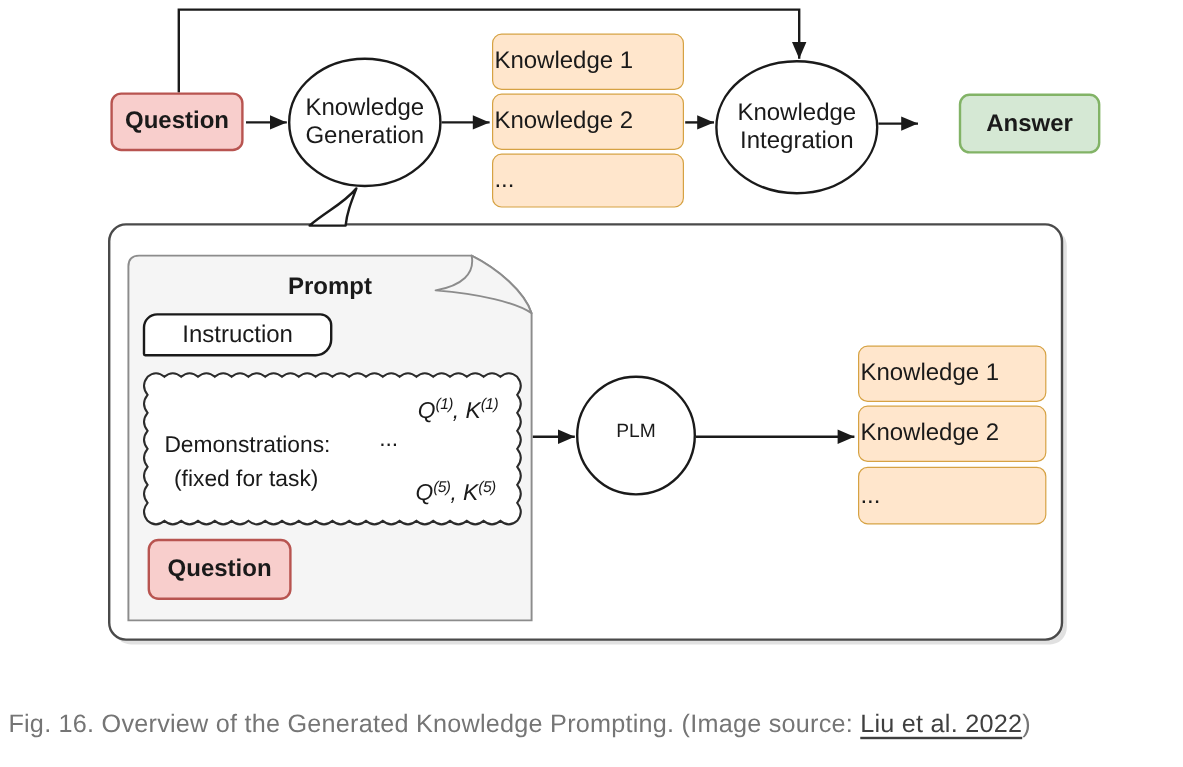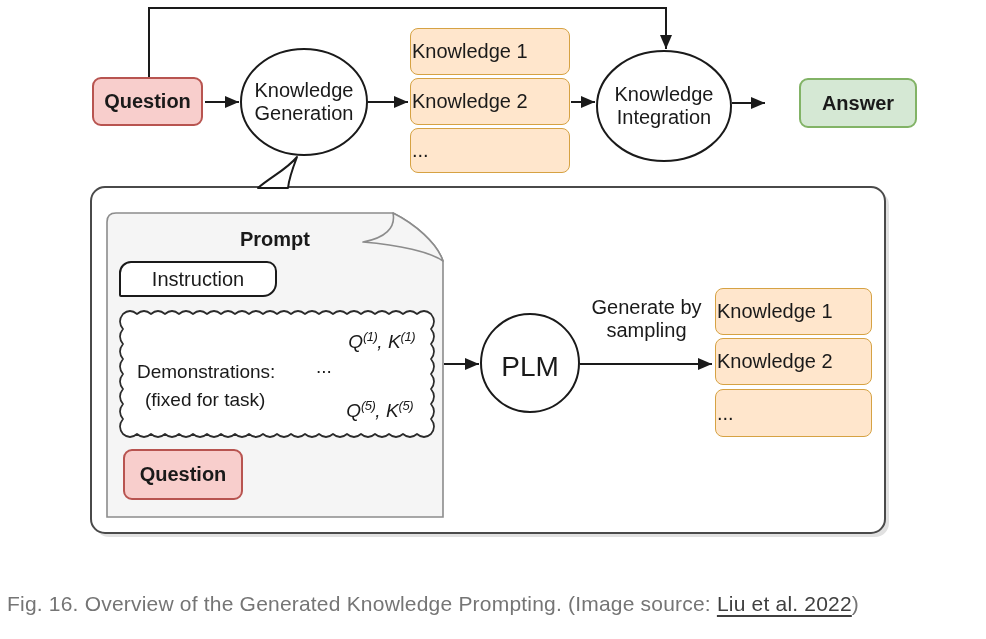--- a/index.html
+++ b/index.html
@@ -123,26 +123,22 @@
   <div class="abs demo-text" style="left:145px;top:389px;">(fixed for task)</div>
 
   <div class="abs pair" style="left:250px;top:398px;width:163px;">
     <span>Q</span><span class="msup">(5)</span><span>, </span><span>K</span><span class="msup">(5)</span>
   </div>
 
   <div class="abs node pink bold" style="left:123px;top:449px;width:120px;height:51px;">
     <span>Question</span>
   </div>
 
-  <div class="abs center-text" style="left:490px;top:351px;width:80px;font-size:28px;">PLM</div>
+  <div class="abs center-text" style="left:490px;top:351px;width:80px;font-size:16px;">PLM</div>
 
-  <div class="abs center-text" style="left:580px;top:296px;width:133px;font-size:20px;line-height:23px;">
-    <div>Generate by</div>
-    <div>sampling</div>
-  </div>
 
   <div class="abs kbox" style="left:715px;top:288px;width:157px;height:47px;">
     <span>Knowledge 1</span>
   </div>
   <div class="abs kbox" style="left:715px;top:338px;width:157px;height:47px;">
     <span>Knowledge 2</span>
   </div>
   <div class="abs kbox" style="left:715px;top:389px;width:157px;height:48px;">
     <span>...</span>
   </div>

